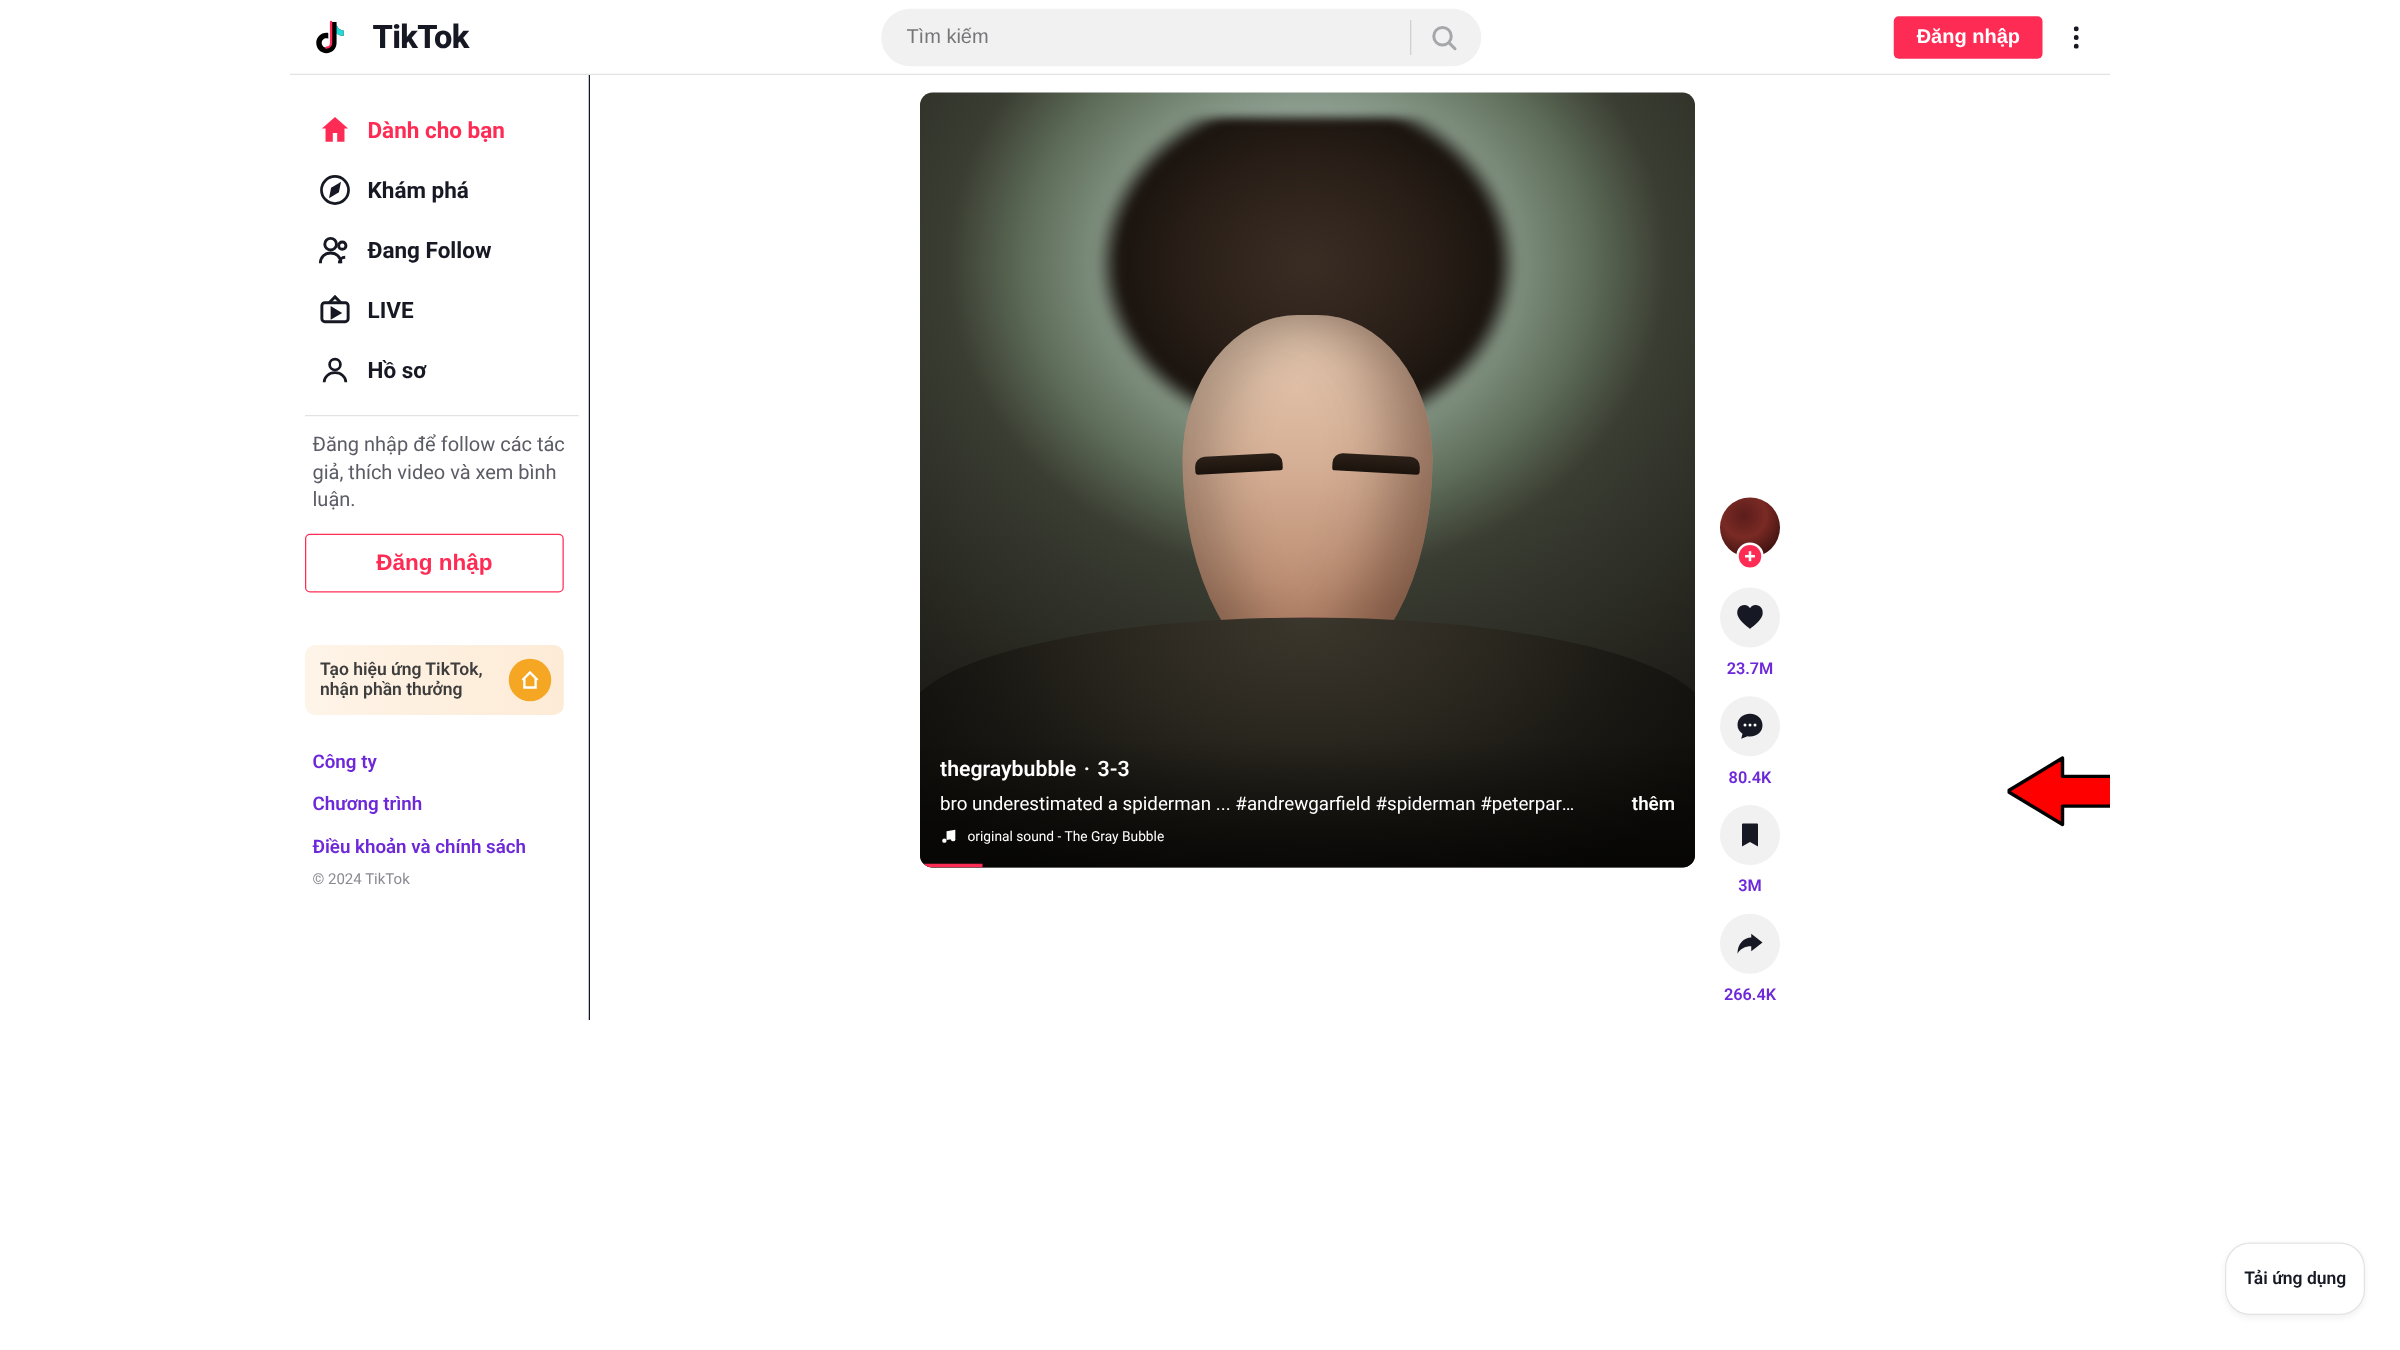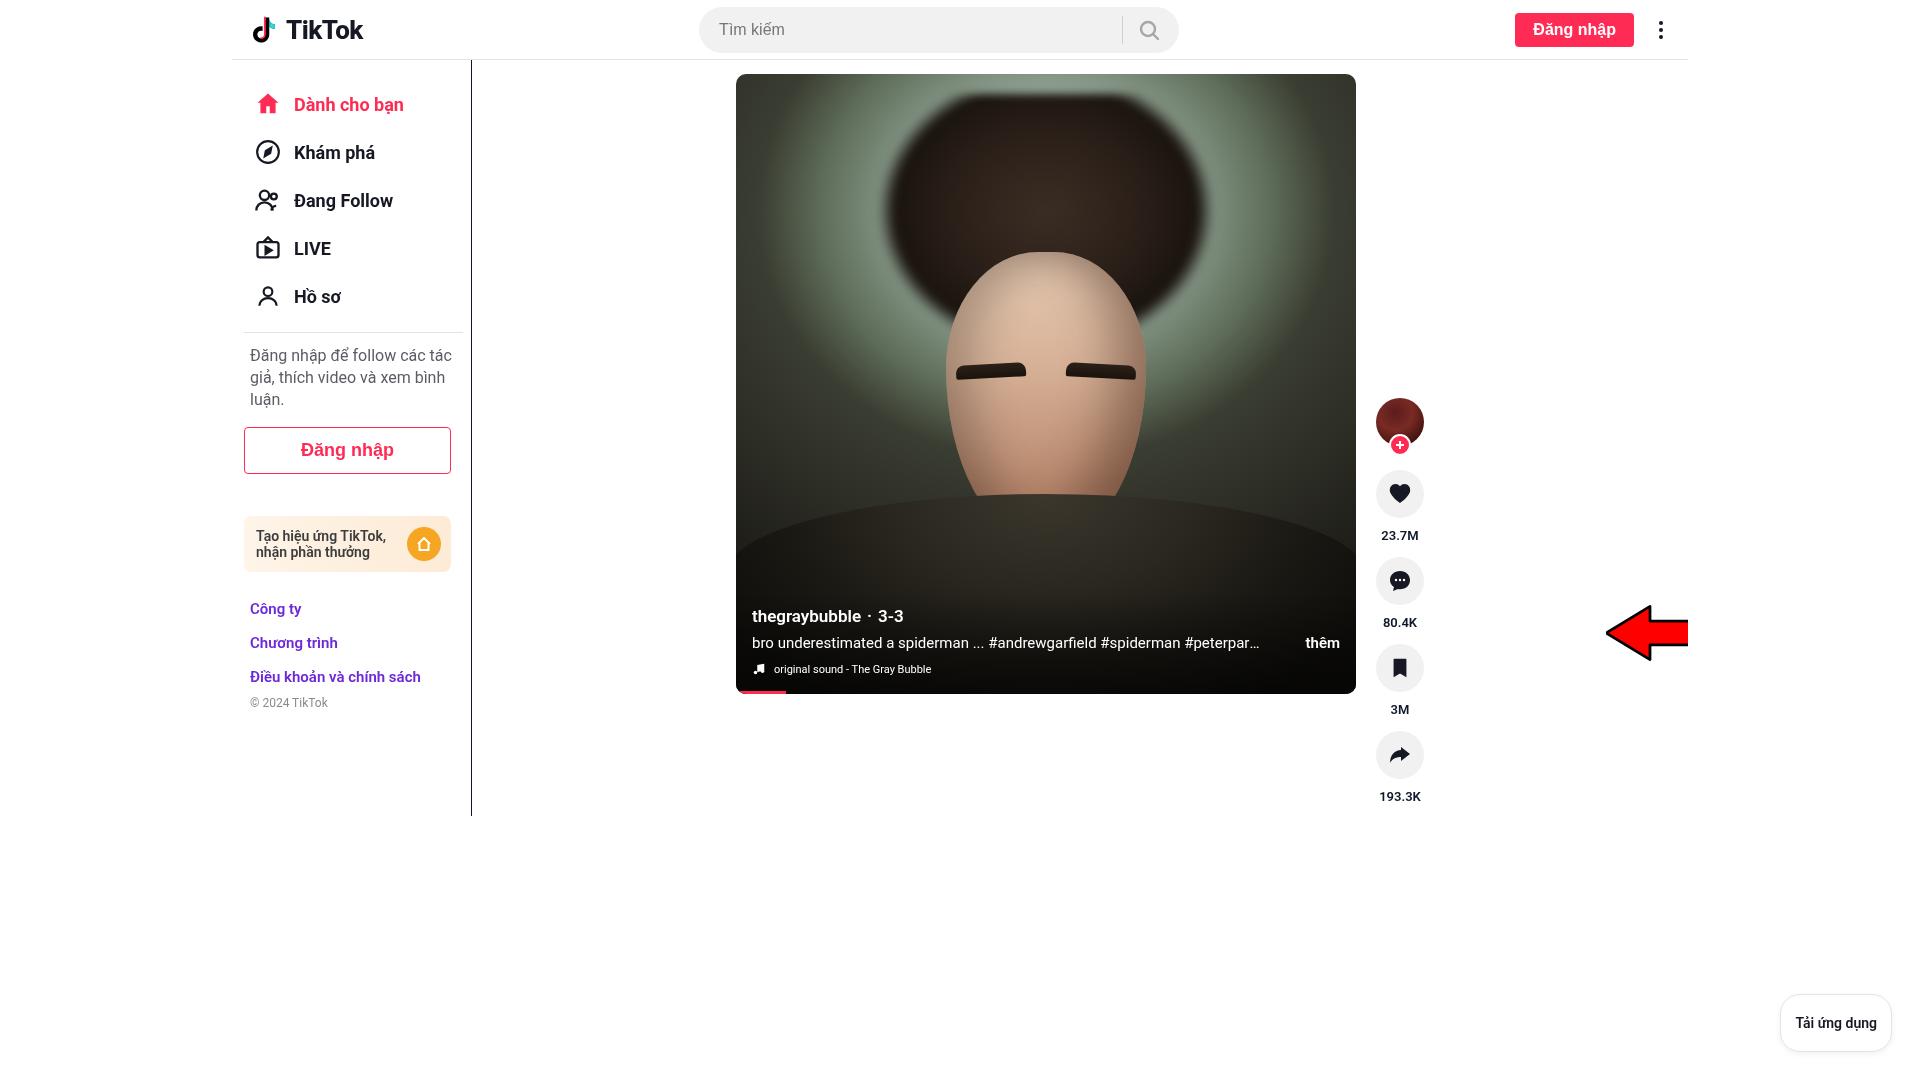--- a/index.html
+++ b/index.html
@@ -17,21 +17,21 @@
     height: 60px;
     border-bottom: 1px solid #e3e3e4;
     display: flex;
     align-items: center;
     padding: 0 16px;
     gap: 8px;
   }
   .logo {
     display: flex;
     align-items: center;
-    gap: 8px;
+    gap: 20px;
     font-weight: 800;
     font-size: 26px;
     letter-spacing: -0.5px;
   }
   .logo svg { width: 30px; height: 30px; }
   .search-wrap {
     flex: 1;
     display: flex;
     justify-content: center;
   }
@@ -322,21 +322,21 @@
     background: #f1f1f2;
     display: flex;
     align-items: center;
     justify-content: center;
     cursor: pointer;
     color: #161823;
   }
   .action-count {
     font-size: 13px;
     font-weight: 600;
-    color: #0f172a;
+    color: #6d28d9;
     margin-bottom: 4px;
   }
 
   
   .download-pill {
     position: fixed;
     right: 28px;
     bottom: 28px;
     background: #fff;
     border: 1px solid #e3e3e4;
@@ -535,21 +535,21 @@
               <path d="M6 2h12c.5 0 1 .5 1 1v19l-7-4-7 4V3c0-.5.5-1 1-1z"></path>
             </svg>
         </div>
         <div class="action-count">3M</div>
 
         <div class="action-btn">
           <svg width="24" height="24" viewBox="0 0 24 24" fill="#161823">
               <path d="M13 4l9 7-9 7v-4c-5 0-9 2-11 6 0-8 5-13 11-13V4z"></path>
             </svg>
         </div>
-        <div class="action-count">193.3K</div>
+        <div class="action-count">266.4K</div>
       </div>
     </div>
 
     <svg class="annotation-arrow" style="left: 1134px; top: 538px;" viewBox="0 0 120 70">
       <polygon points="0,35 48,6 48,22 118,22 118,48 48,48 48,64" fill="#ff0000" stroke="#000" stroke-width="3" stroke-linejoin="round"></polygon>
     </svg>
   </div>
 </div>
 
 <div class="download-pill">Tải ứng dụng</div>

